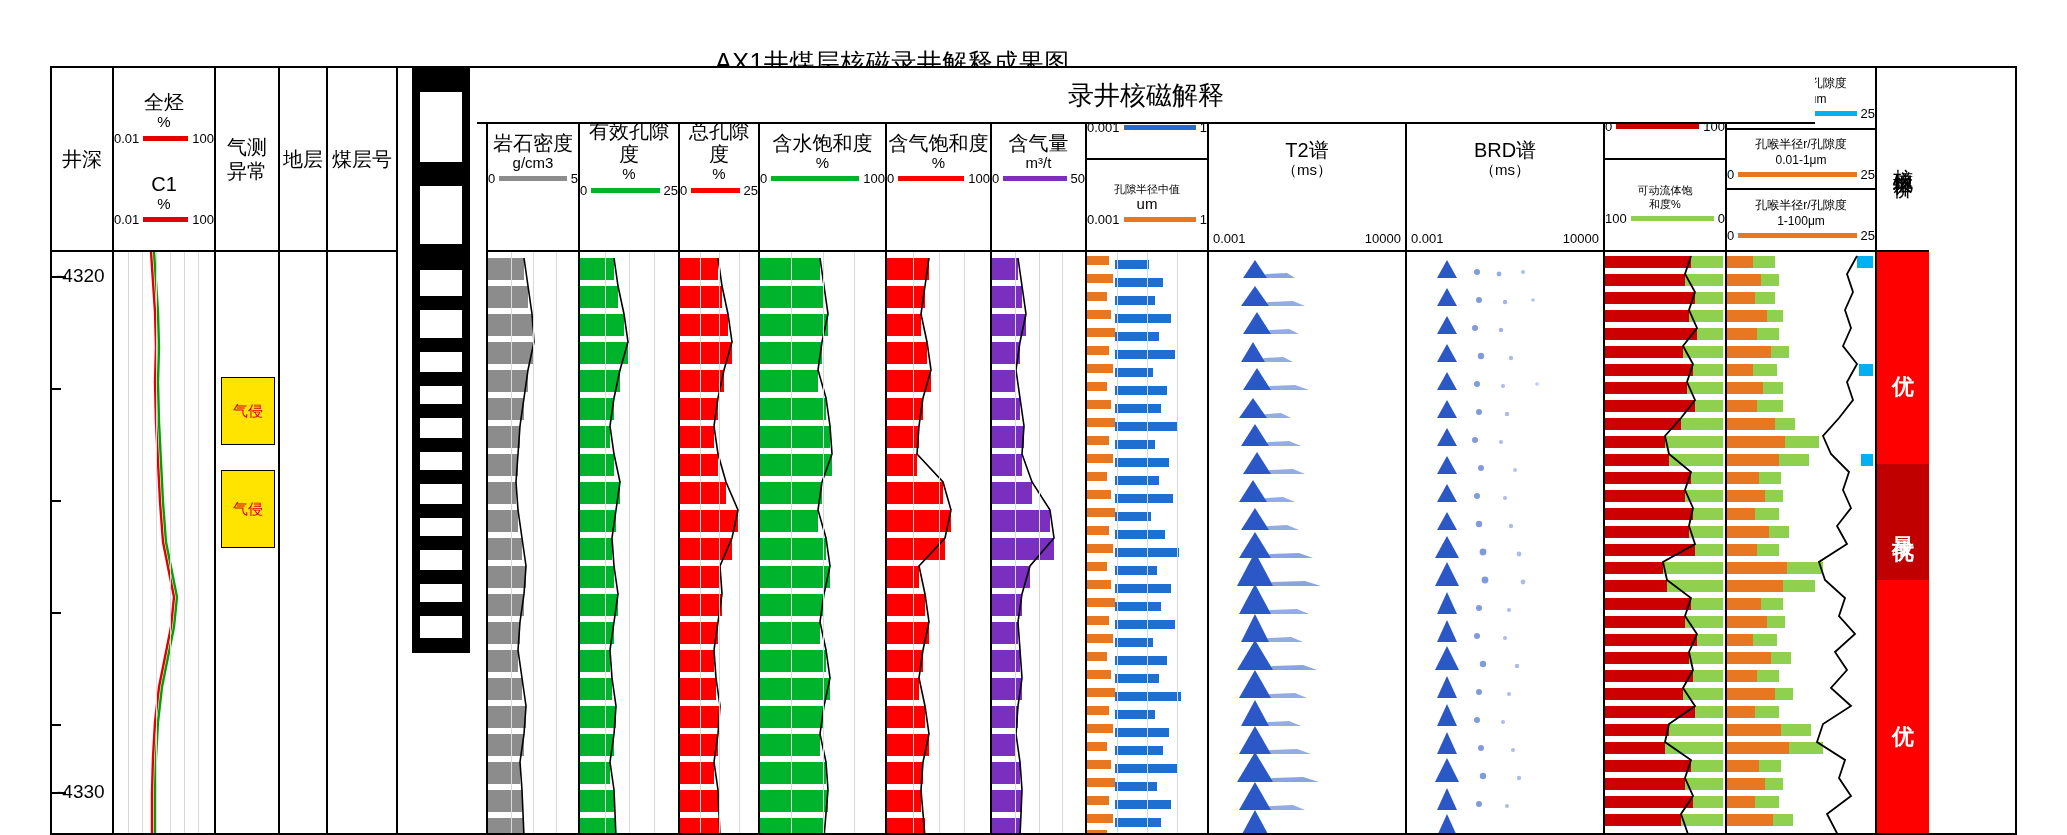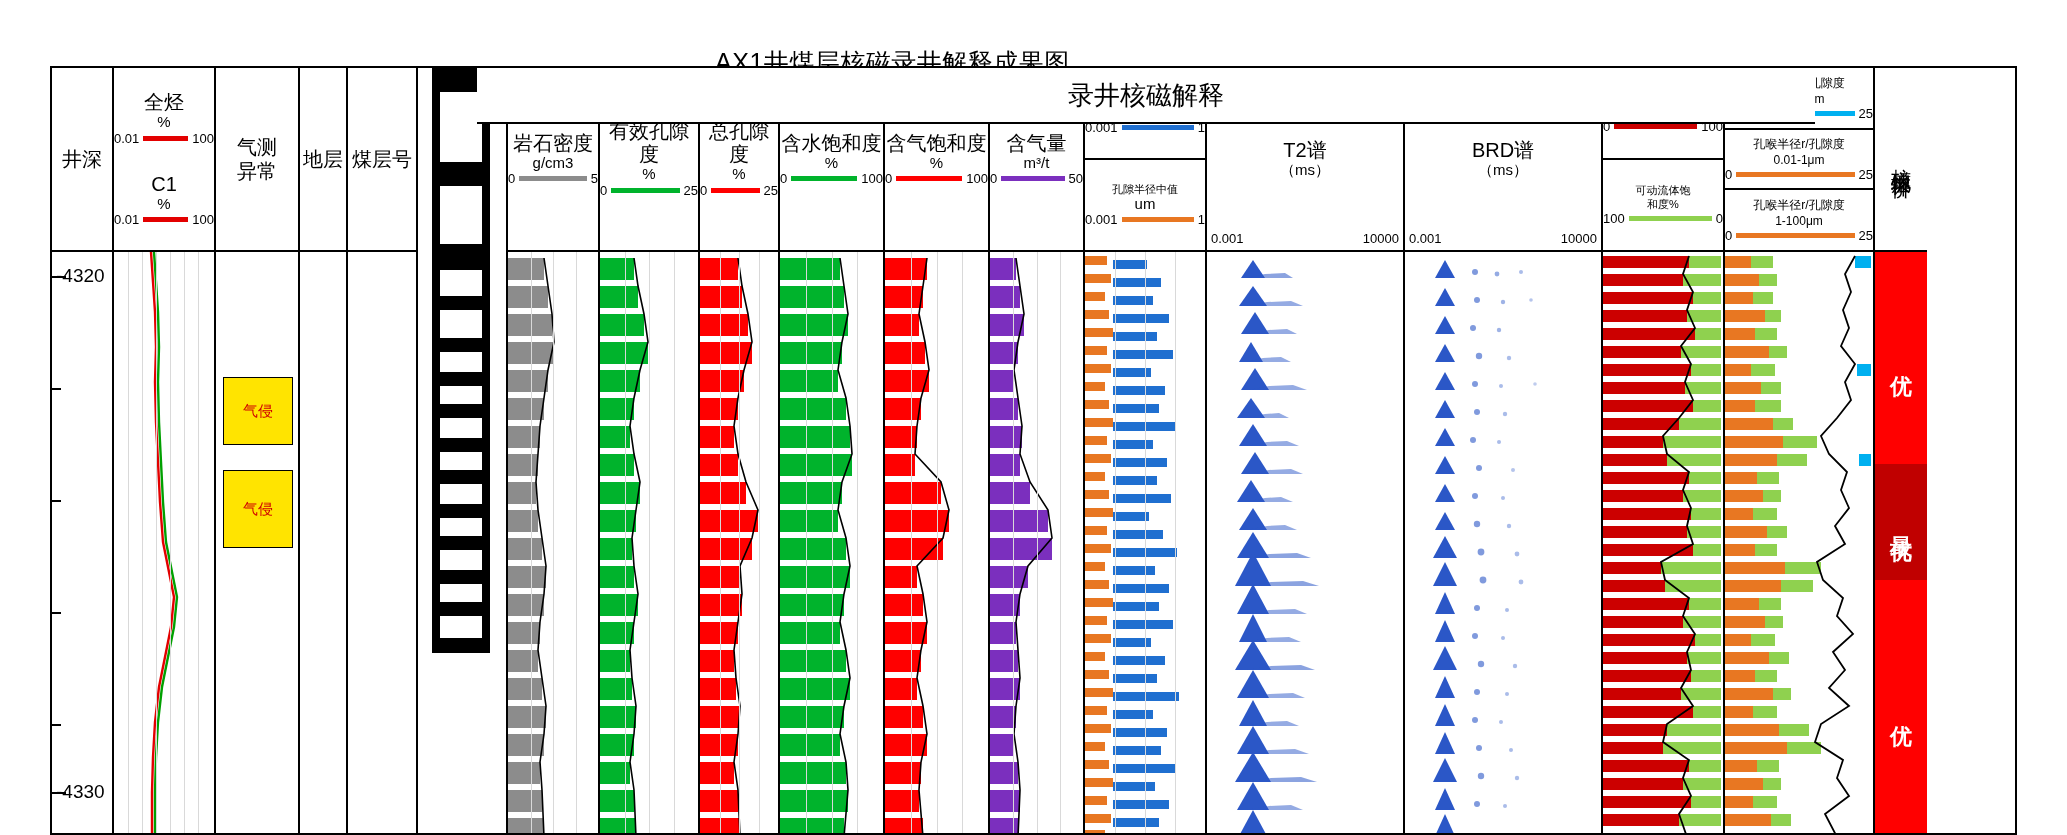--- a/index.html
+++ b/index.html
@@ -86,21 +86,21 @@
           <div class="gl" style="left:70%"></div>
             <div class="gl" style="left:84%"></div>
         </div>
         <svg width="100" height="585" viewBox="0 0 100 585" preserveAspectRatio="none">
           <polyline points="40,0 42,30 44,60 45,95 44,130 45,170 47,210 49,250 52,290 58,320 63,345 60,375 54,405 48,435 44,470 42,505 41,540 41,585" fill="none" stroke="#00a000" stroke-width="2.4"></polyline>
           <polyline points="37,0 39,30 41,60 42,95 41,130 42,170 44,210 46,250 49,290 55,320 60,345 57,375 51,405 45,435 41,470 39,505 38,540 38,585" fill="none" stroke="#e30000" stroke-width="2.4"></polyline>
         </svg>
       </div>
     </div>
 
-    <div class="col" style="width:84px">
+    <div class="col" style="width:64px">
       <div class="hd">
         <span class="ttl" style="white-space:pre-line;line-height:1.2">气测
 异常</span>
       </div>
       <div class="body">
         <div class="gas-flag" style="top:125px;height:66px">
           <span>气侵</span>
         </div>
         <div class="gas-flag" style="top:218px;height:76px">
           <span>气侵</span>
@@ -270,21 +270,21 @@
               <rect x="0" y="482" width="38" height="22"></rect>
             <rect x="0" y="510" width="34" height="22"></rect>
               <rect x="0" y="538" width="38" height="22"></rect>
             <rect x="0" y="566" width="40" height="19"></rect>
           </g>
           <polyline points="38,6 42,34 48,62 52,90 44,118 38,146 34,174 38,202 46,230 58,258 52,286 40,314 42,342 38,370 34,398 36,426 40,454 38,482 34,510 38,538 40,585" fill="none" stroke="#000" stroke-width="1.6"></polyline>
         </svg>
       </div>
     </div>
 
-    <div class="col" style="width:105px">
+    <div class="col" style="width:127px">
       <div class="hd">
         <span class="ttl">含水饱和度</span>
         <span class="unit">%</span>
         <div class="scale">
           <span class="num">0</span>
           <span class="bar" style="background:#00b32c"></span>
           <span class="num">100</span>
         </div>
       </div>
       <div class="body">

